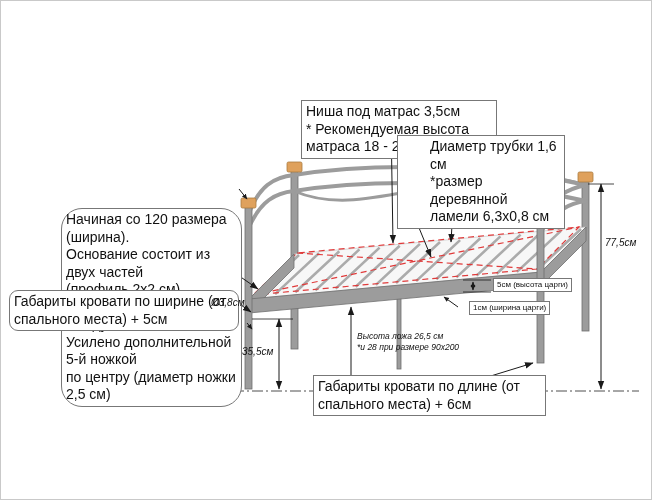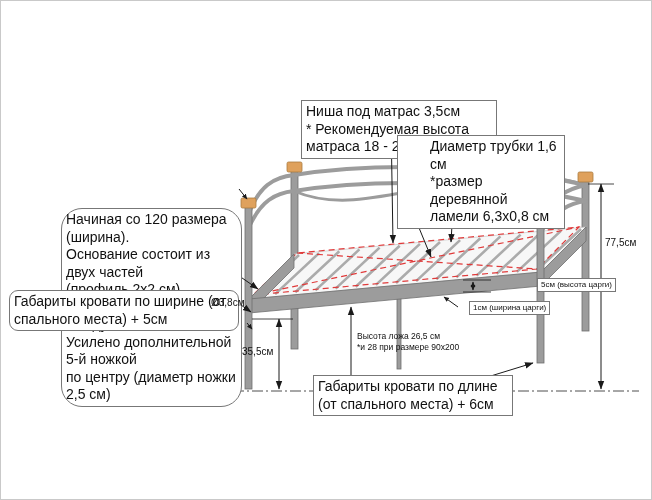--- a/index.html
+++ b/index.html
@@ -12,20 +12,21 @@
   .drawing { position:absolute; left:0; top:0; }
   .box {
     position:absolute; background:#fff; border:1px solid #777;
     padding:2px 4px; font-size:14px; line-height:1.25; color:#111;
     white-space:pre-line;
   }
   .box.small { font-size:8px; padding:1px 3px; white-space:nowrap; }
   .label {
     position:absolute; font-size:8.5px; line-height:1.25; color:#111;
     white-space:pre-line;
+    font-style:italic;
   }
   .label.dim { font-size:10px; white-space:nowrap; }
 
   
   .tube { fill:none; stroke:var(--frame,#9c9c9c); stroke-width:4; stroke-linecap:round; }
   .tube.thin { stroke-width:3; }
   .post { fill:var(--frame,#9c9c9c); stroke:var(--frame-outline,#6e6e6e); stroke-width:0.8; }
   .cap  { fill:var(--cap-wood,#dfa15c); stroke:#a97b3f; stroke-width:0.8; }
   .band { fill:var(--frame,#9c9c9c); stroke:var(--frame-outline,#6e6e6e); stroke-width:0.8; }
   .deck { fill:#f7f7f7; stroke:#bdbdbd; stroke-width:0.6; }
@@ -128,27 +129,27 @@
 
   <div class="box" style="left:60px; top:207px; width:181px;border-radius:21px;">Начиная со 120 размера (ширина).
 Основание состоит из двух частей
 (профиль 2х2 см), соединяются
 между собой болтами.
 Усилено дополнительной 5-й ножкой
 по центру (диаметр ножки 2,5 см)</div>
 
   <div class="box" style="left:8px; top:289px; width:230px;border-radius:9px;">Габариты кровати по ширине (от спального места) + 5см</div>
 
-  <div class="box" style="left:312px; top:374px; width:200px;">Габариты кровати по длине (от спального места) + 6см</div>
+  <div class="box" style="left:312px; top:374px; width:233px;">Габариты кровати по длине (от спального места) + 6см</div>
 
   <div class="label" style="left:356px; top:330px; width:122px;">Высота ложа 26,5 см
 *и 28 при размере 90х200</div>
 
   <div class="label dim" style="left:604px; top:236px;">77,5см</div>
 
   <div class="label dim" style="left:241px; top:345px;">35,5см</div>
 
   <div class="label dim" style="left:210px; top:296px;">Ø3,8см</div>
 
-  <div class="box small" style="left:492px; top:277px;margin-left:44px;">5см (высота царги)</div>
+  <div class="box small" style="left:492px; top:277px;">5см (высота царги)</div>
 
   <div class="box small" style="left:468px; top:300px;">1см (ширина царги)</div>
 </div>
 
 </body></html>

